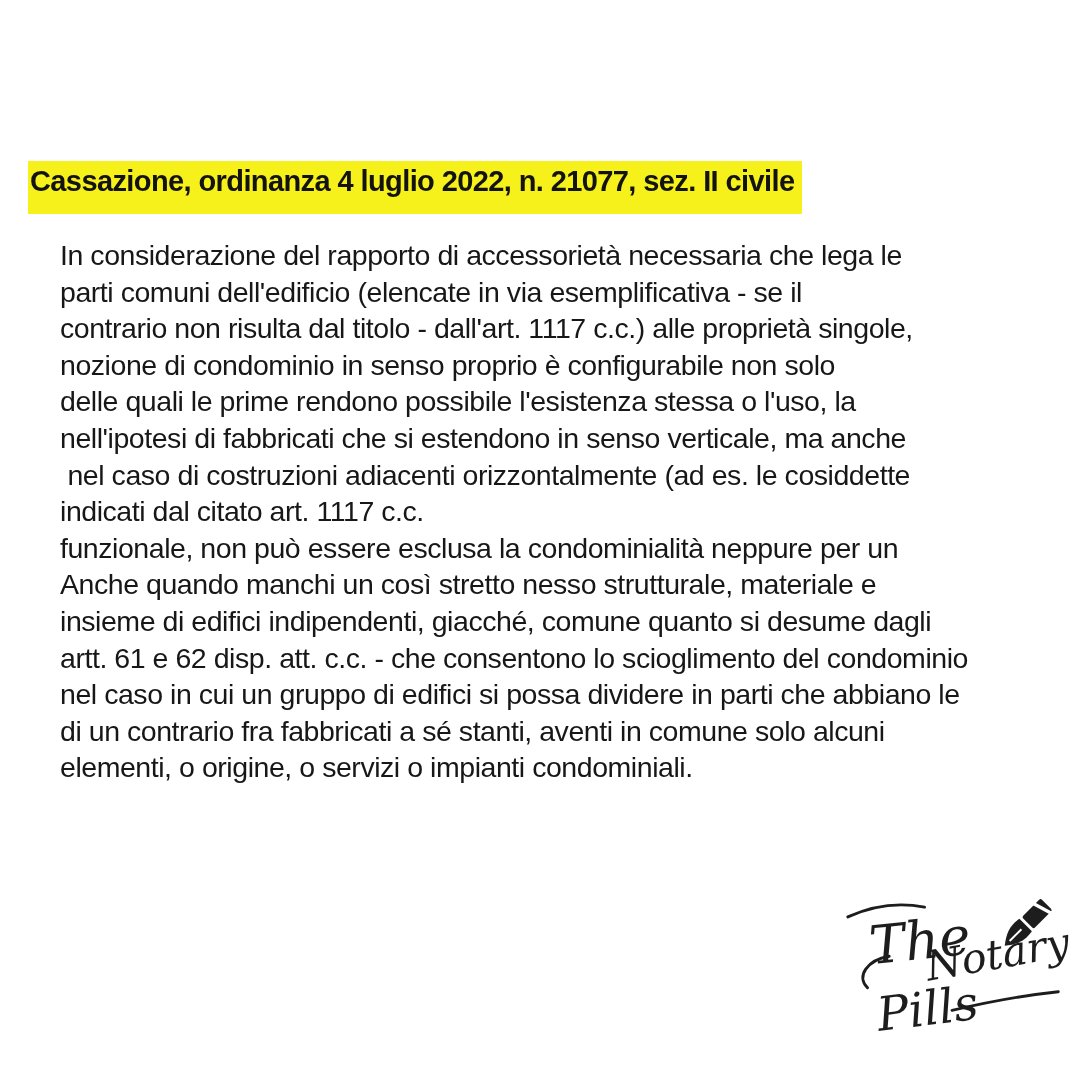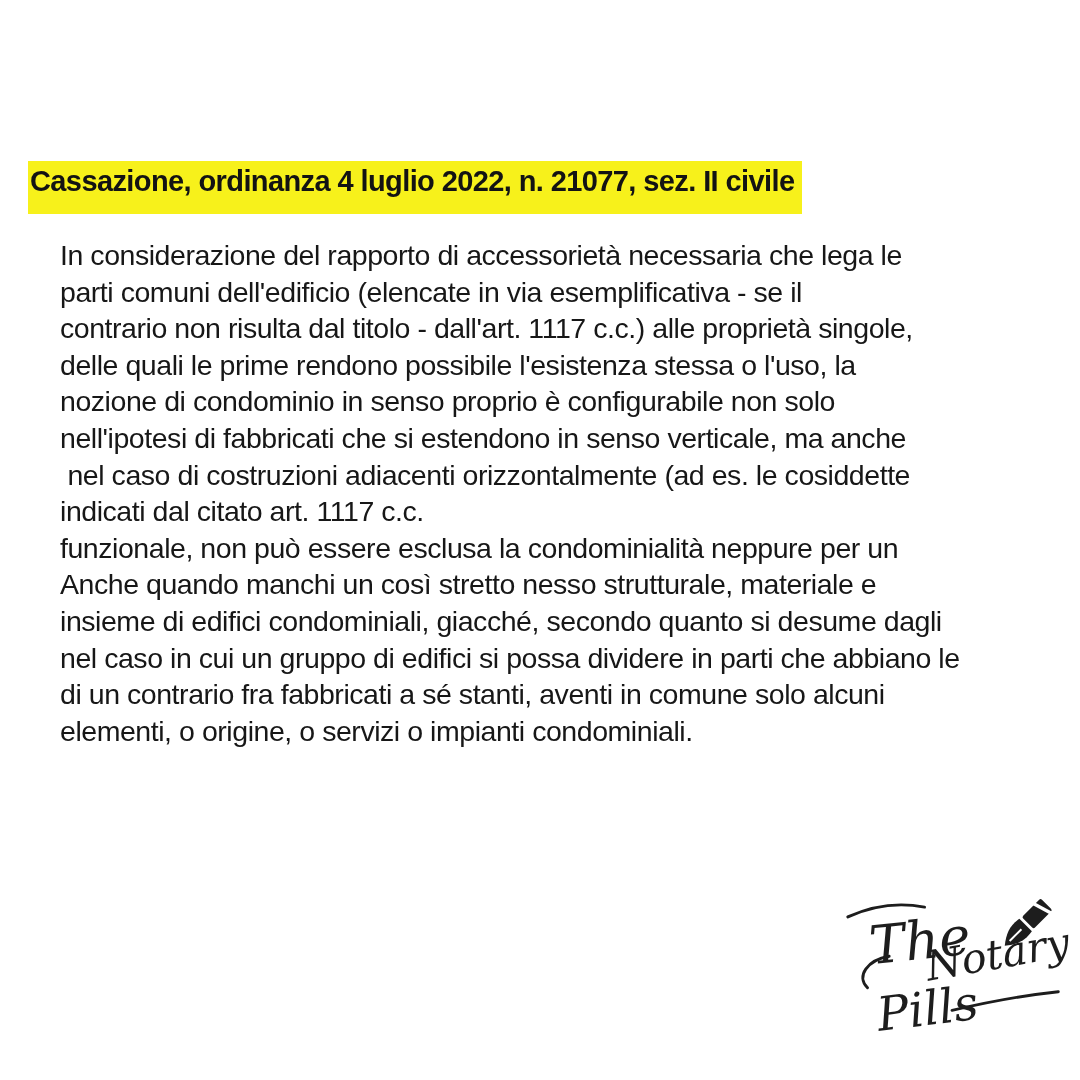--- a/index.html
+++ b/index.html
@@ -64,28 +64,29 @@
 <div class="page">
 
   <div class="title-wrap">
     <span class="title">Cassazione, ordinanza 4 luglio 2022, n. 21077, sez. II civile</span>
   </div>
 
   <div class="body-text">
       <div class="line">In considerazione del rapporto di accessorietà necessaria che lega le</div>
       <div class="line">parti comuni dell'edificio (elencate in via esemplificativa - se il</div>
       <div class="line">contrario non risulta dal titolo - dall'art. 1117 c.c.) alle proprietà singole,</div>
+      <div class="line">nozione di condominio in senso proprio è configurabile non solo</div>
       <div class="line">delle quali le prime rendono possibile l'esistenza stessa o l'uso, la</div>
-      <div class="line">nozione di condominio in senso proprio è configurabile non solo</div>
       <div class="line">nell'ipotesi di fabbricati che si estendono in senso verticale, ma anche</div>
       <div class="line"> nel caso di costruzioni adiacenti orizzontalmente (ad es. le cosiddette</div>
       <div class="line">indicati dal citato art. 1117 c.c.</div>
       <div class="line">funzionale, non può essere esclusa la condominialità neppure per un</div>
       <div class="line">Anche quando manchi un così stretto nesso strutturale, materiale e</div>
-      <div class="line">insieme di edifici condominiali, giacché, secondo quanto si desume dagli</div>
+      <div class="line">insieme di edifici indipendenti, giacché, comune quanto si desume dagli</div>
+      <div class="line">artt. 61 e 62 disp. att. c.c. - che consentono lo scioglimento del condominio</div>
       <div class="line">nel caso in cui un gruppo di edifici si possa dividere in parti che abbiano le</div>
       <div class="line">di un contrario fra fabbricati a sé stanti, aventi in comune solo alcuni</div>
       <div class="line">elementi, o origine, o servizi o impianti condominiali.</div>
     </div>
 
   <svg class="logo" viewBox="0 0 240 186" xmlns="http://www.w3.org/2000/svg">
 
     <g fill="none" stroke="#1d1d1d" stroke-width="3" stroke-linecap="round">
       <path d="M10,36 C34,25 62,21 88,26"></path>
       <path d="M116,131 C150,123 186,116 224,112"></path>

